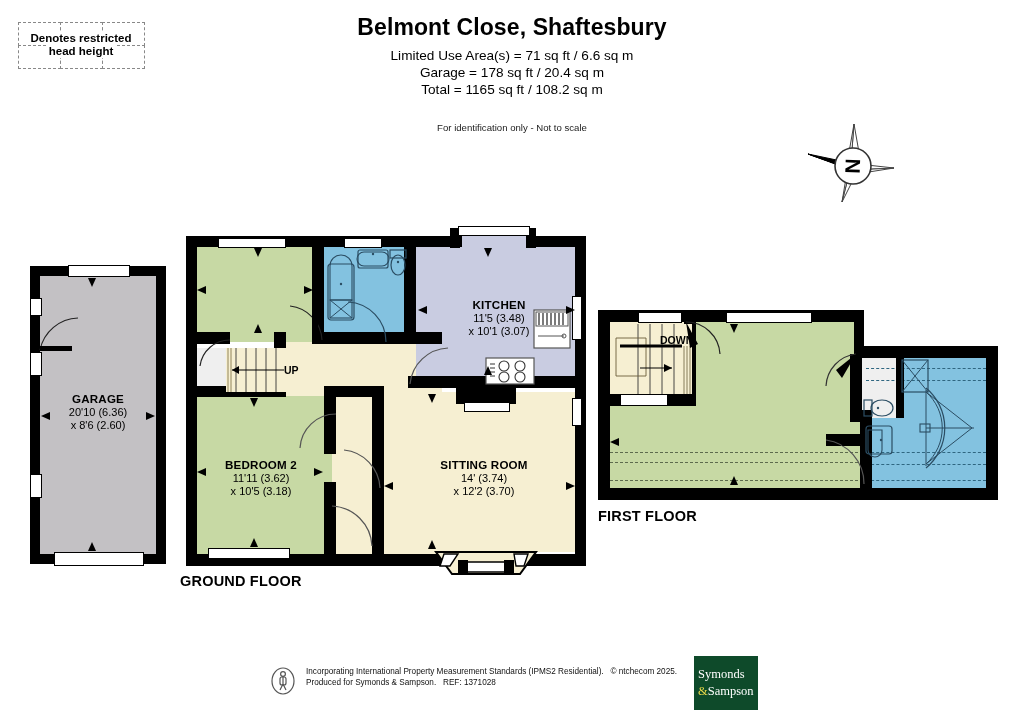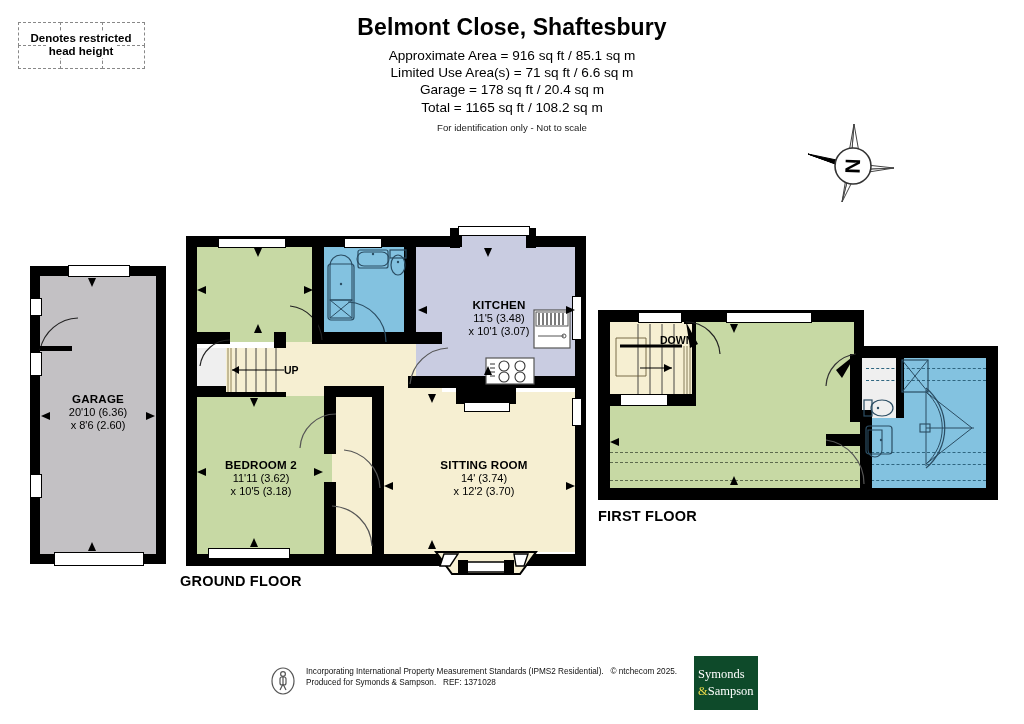--- a/index.html
+++ b/index.html
@@ -66,21 +66,20 @@
       <div></div>
   </div>
   <div class="txt">
     <span>Denotes restricted</span>
     <span>head height</span>
   </div>
 </div>
 
 <div class="abs" id="title">Belmont Close, Shaftesbury</div>
 <div class="abs" id="areas">
-  <div>Approximate Area = 916 sq ft / 85.1 sq m</div>
   <div>Limited Use Area(s) = 71 sq ft / 6.6 sq m</div>
   <div>Garage = 178 sq ft / 20.4 sq m</div>
   <div>Total = 1165 sq ft / 108.2 sq m</div>
 </div>
 <div class="abs" id="notscale">For identification only - Not to scale</div>
 
 <div class="abs" id="compass">
   <svg width="90" height="82" viewBox="0 0 90 82">
     <g stroke="#444" stroke-width="1" fill="#fff">
       <polygon points="48,2 54,36 45,40"></polygon>

